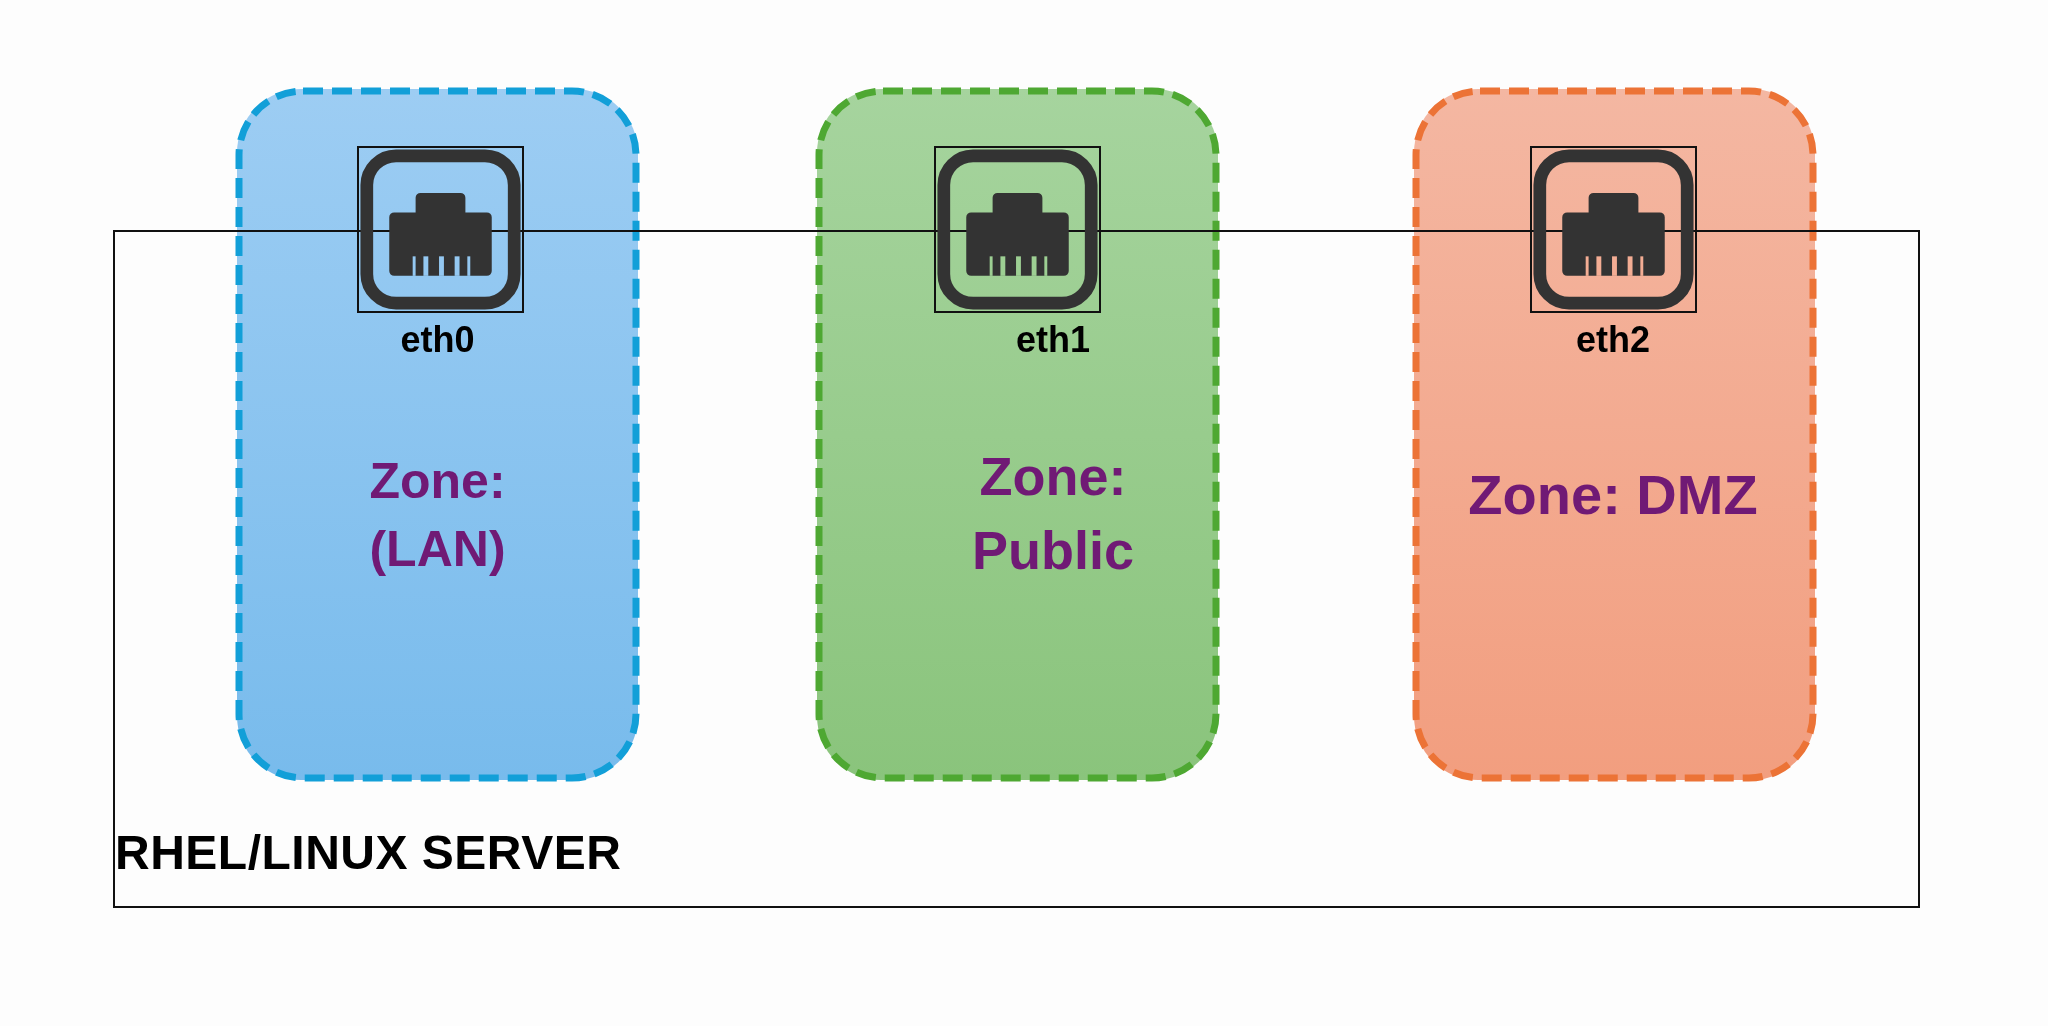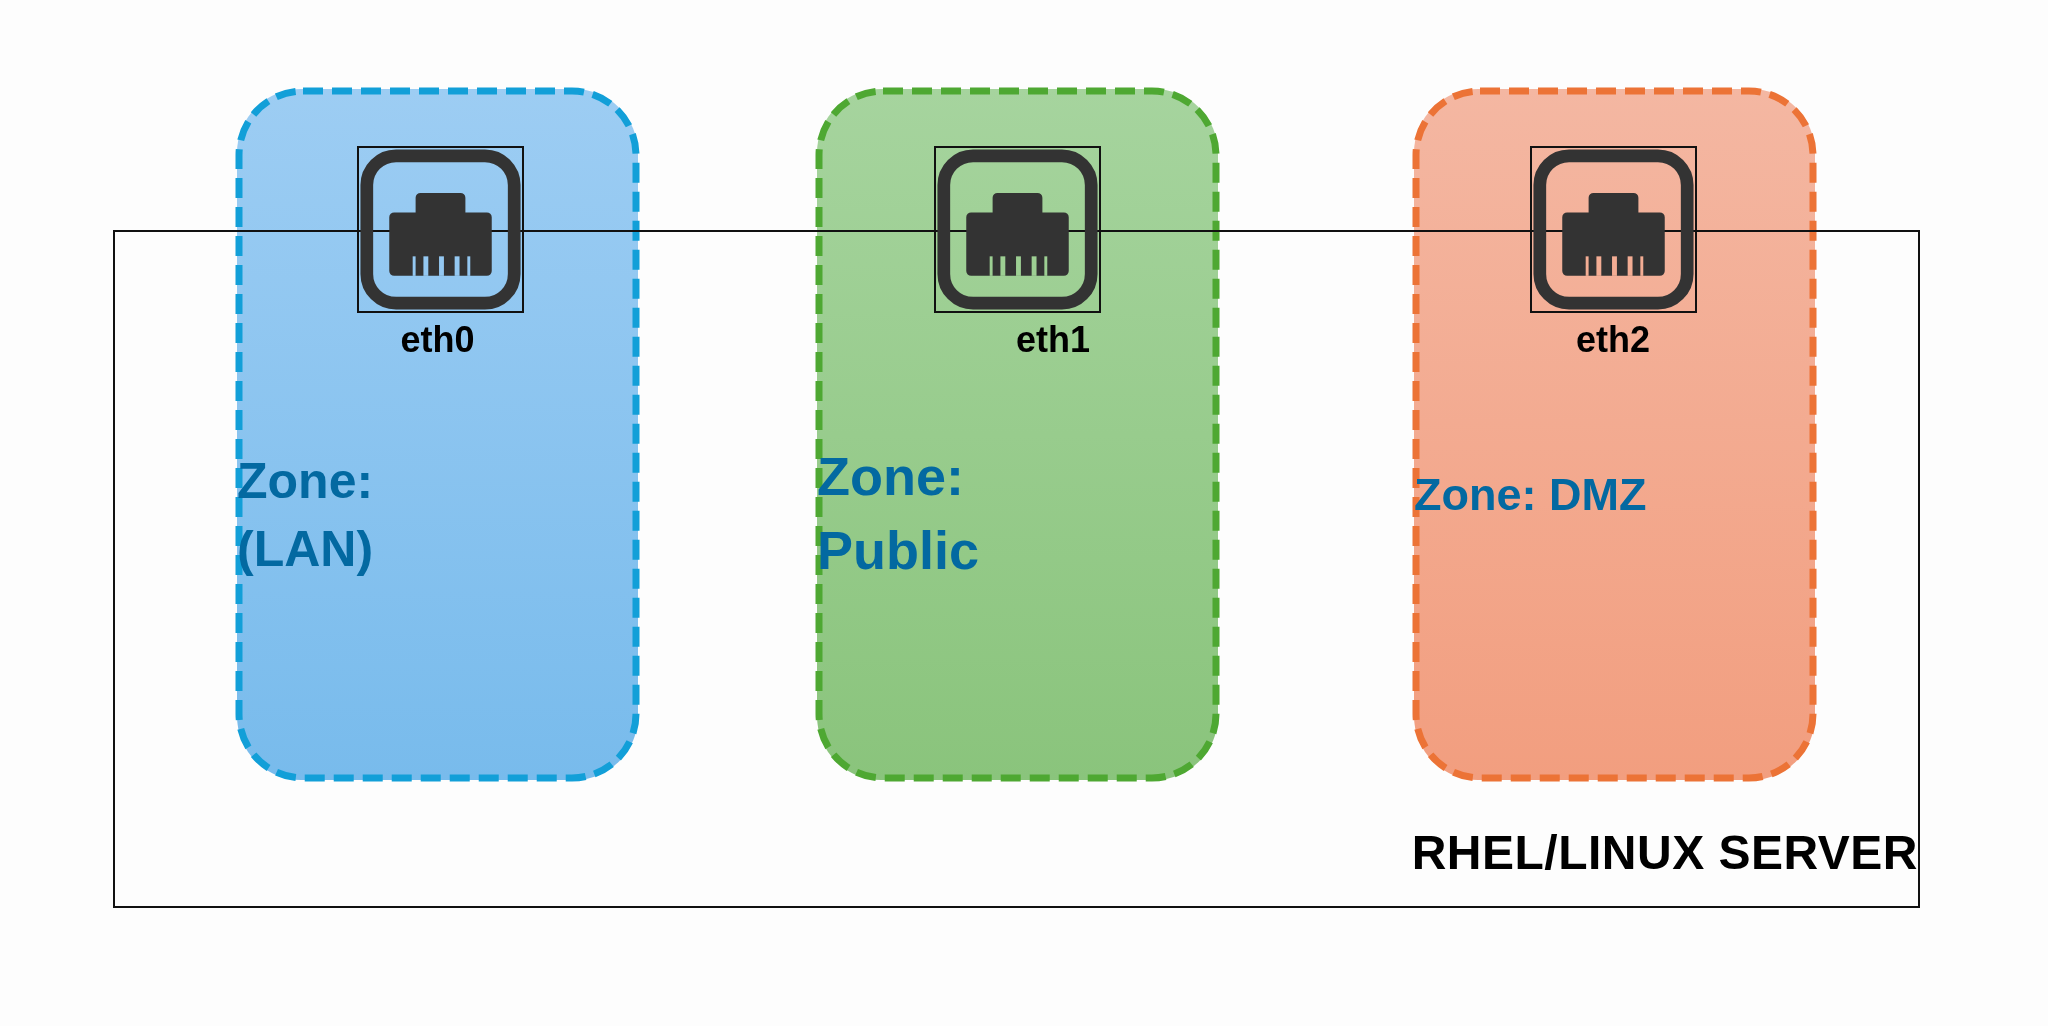--- a/index.html
+++ b/index.html
@@ -1,35 +1,35 @@
 <!DOCTYPE html>
 <html><head>
 <meta charset="utf-8">
 <style>
   html, body { margin:0; padding:0; }
   body { width:2048px; height:1026px; background:#fdfdfd; position:relative; overflow:hidden;
          font-family:"Liberation Sans", "DejaVu Sans", sans-serif; }
   .server { position:absolute; left:113px; top:230px; width:1807px; height:678px;
             border:2px solid #111; box-sizing:border-box; background:#fdfdfd; }
-  .server-label { position:absolute; left:0; right:0; top:593px; text-align:right;
+  .server-label { position:absolute; left:0; right:0; top:593px; text-align:left;
                   font-weight:bold; font-size:48px; color:#000; letter-spacing:0.5px; }
   .zone { position:absolute; top:89px; width:401px; height:691px; box-sizing:border-box;
           border-radius:64px; }
   .zone svg.border { position:absolute; left:0; top:0; width:100%; height:100%; overflow:visible; }
   .zone-blue { left:237px; background:linear-gradient(#9dcdf3, #78bbec); }
   .zone-green { left:817px; background:linear-gradient(#a6d49e, #8ac47c); }
   .zone-orange { left:1414px; background:linear-gradient(#f4b7a2, #f29e7f); }
   .hline { position:absolute; left:113px; width:1807px; top:230px; height:2px; background:#111; }
   .port { position:absolute; top:57px; width:167px; height:167px; box-sizing:border-box;
           border:2px solid #111; }
   .port svg { position:absolute; left:0; top:0; width:100%; height:100%; }
   .eth { position:absolute; top:230px; left:0; right:0; text-align:center; font-weight:bold;
          font-size:36px; color:#000; }
-  .zone-text { position:absolute; left:0; right:0; font-weight:bold;
-               font-size:50px; line-height:68px; color:#0369a1; }
+  .zone-text { position:absolute; left:0; right:0; text-align:center; font-weight:bold;
+               font-size:50px; line-height:68px; color:#701a75; }
 </style>
 </head>
 <body>
 
 <div class="server">
   <div class="server-label">RHEL/LINUX SERVER</div>
 </div>
 
 <div class="zone zone-blue">
   <svg class="border">
@@ -96,16 +96,16 @@
       <rect x="8" y="8" width="151" height="151" rx="30" fill="none" stroke="#333" stroke-width="13"></rect>
       <path d="M62 46 h42 a5 5 0 0 1 5 5 v15 h22 a5 5 0 0 1 5 5 v55 a5 5 0 0 1 -5 5 h-95 a5 5 0 0 1 -5 -5 v-55 a5 5 0 0 1 5 -5 h22 v-15 a5 5 0 0 1 5 -5z" fill="#333"></path>
     <rect x="66" y="111" width="5" height="20" fill="#f3ad94"></rect>
         <rect x="82" y="111" width="5" height="20" fill="#f3ad94"></rect>
         <rect x="98" y="111" width="5" height="20" fill="#f3ad94"></rect>
         <rect x="55" y="111" width="3" height="20" fill="#f3ad94"></rect>
         <rect x="111" y="111" width="3" height="20" fill="#f3ad94"></rect>
       </svg>
   </div>
   <div class="eth">eth2</div>
-  <div class="zone-text" style="top:372px;font-size:45px;">
+  <div class="zone-text" style="top:372px;font-size:56px;">
     <div>Zone: DMZ</div>
   </div>
 </div>
 
 </body></html>

